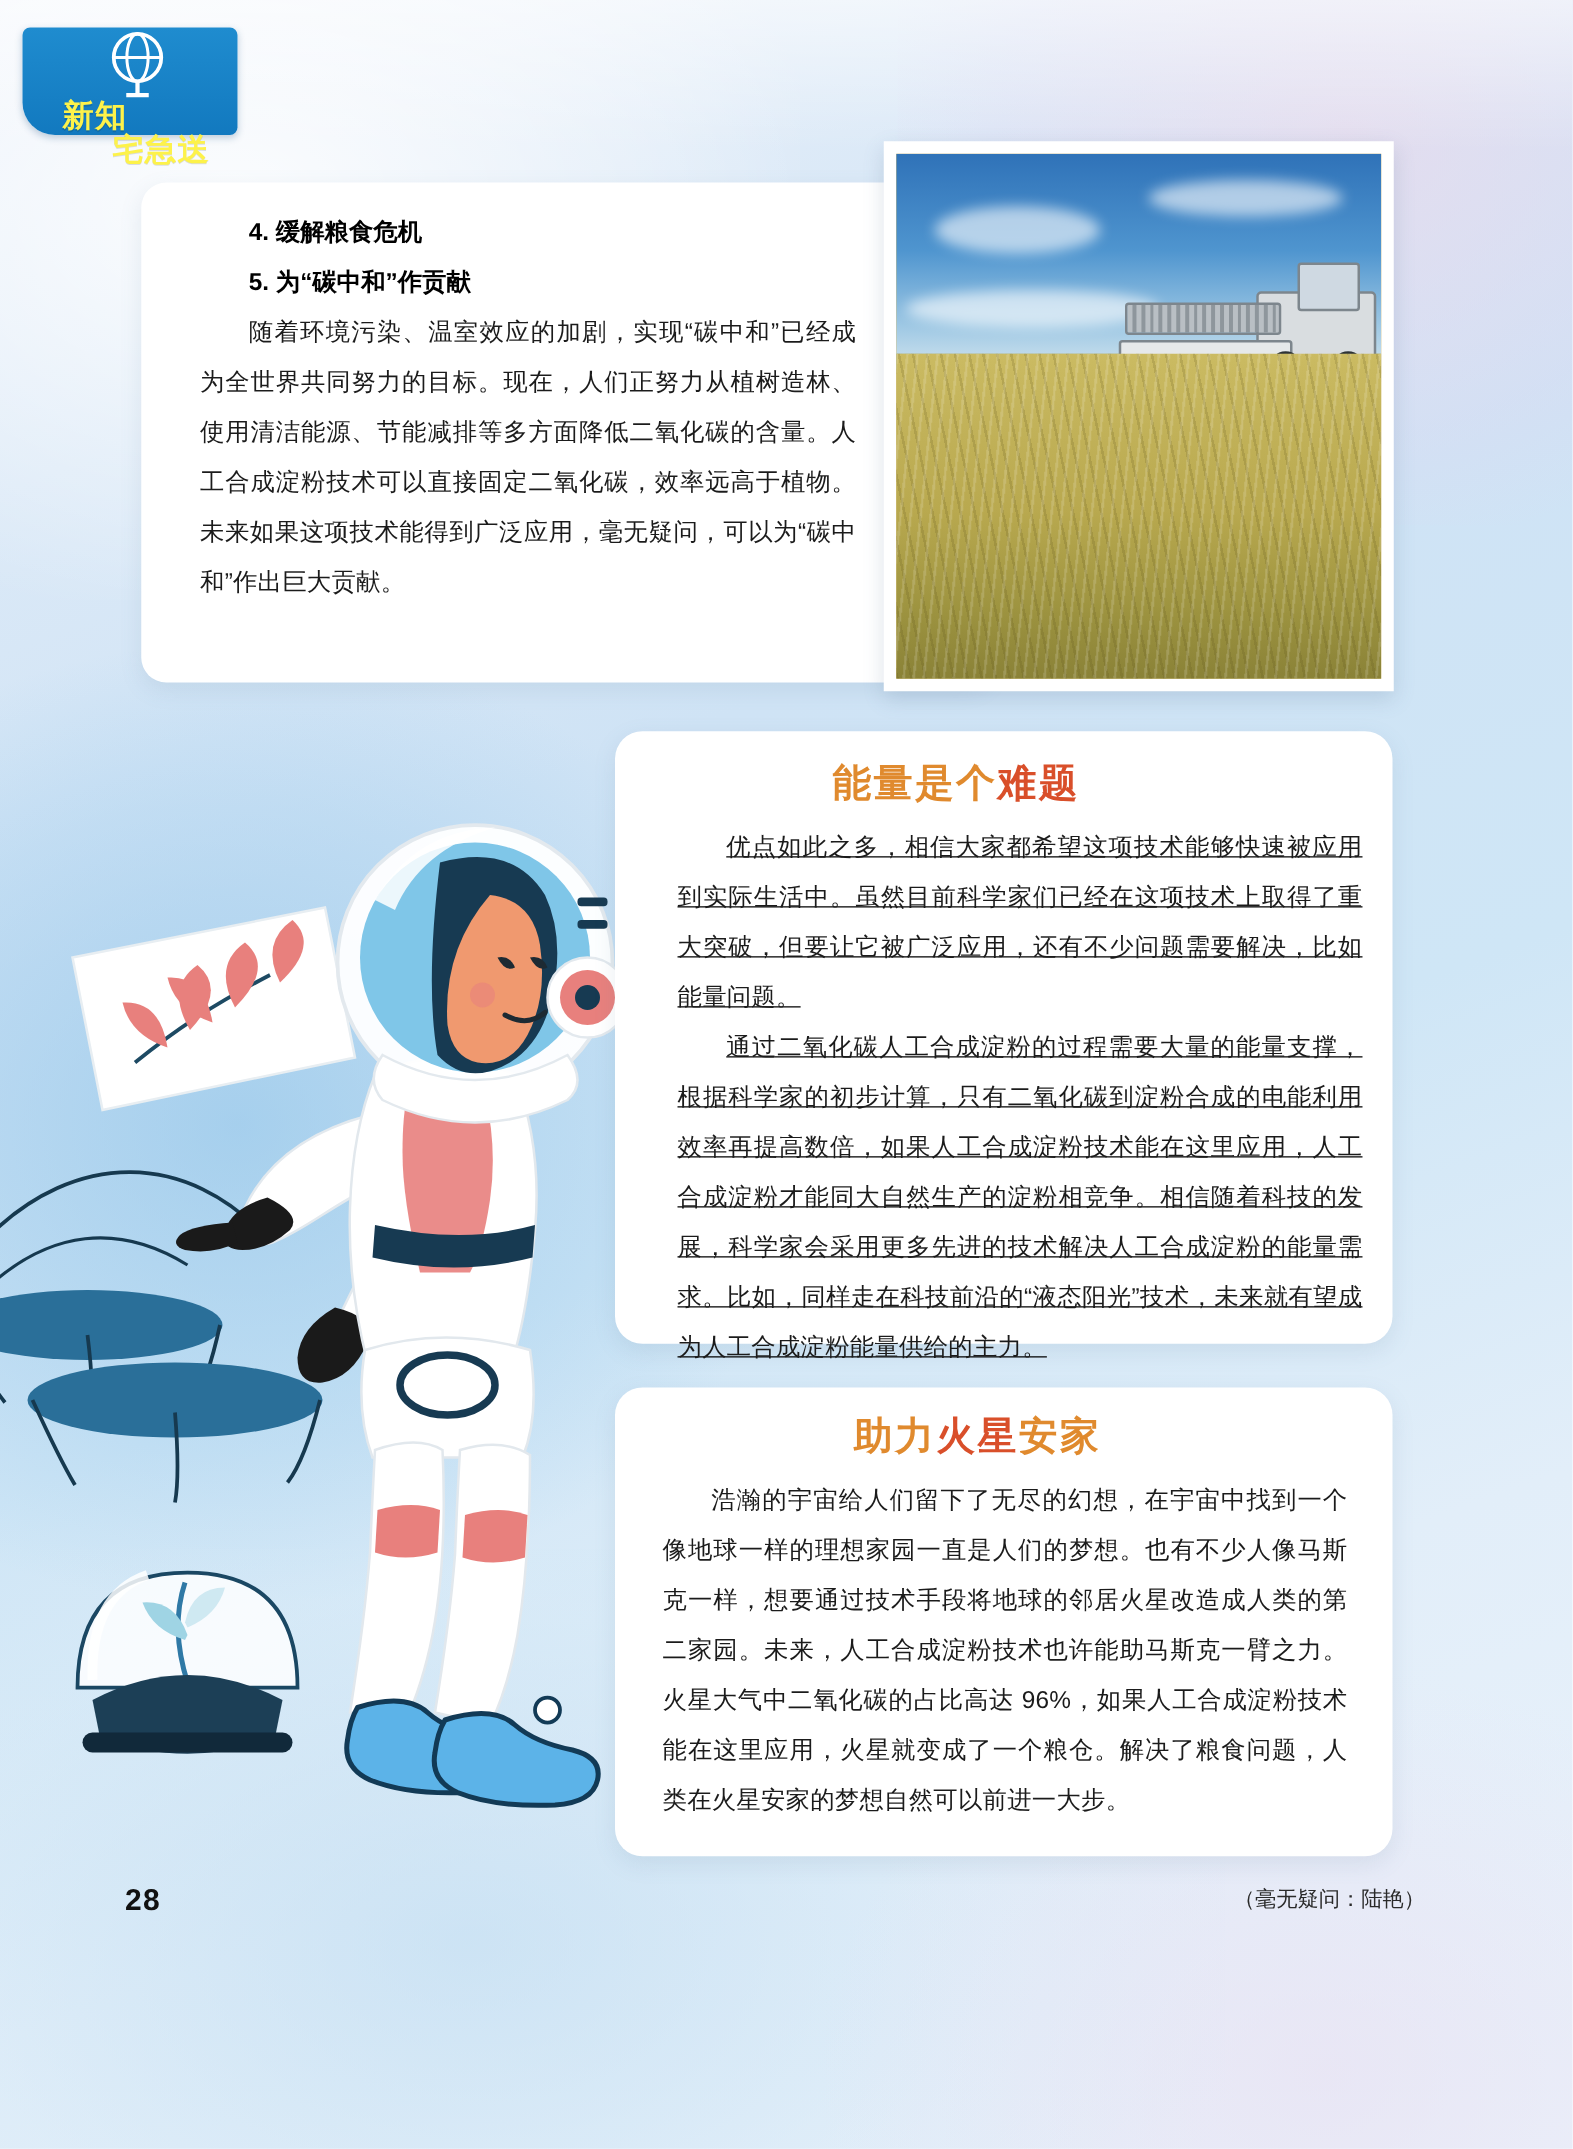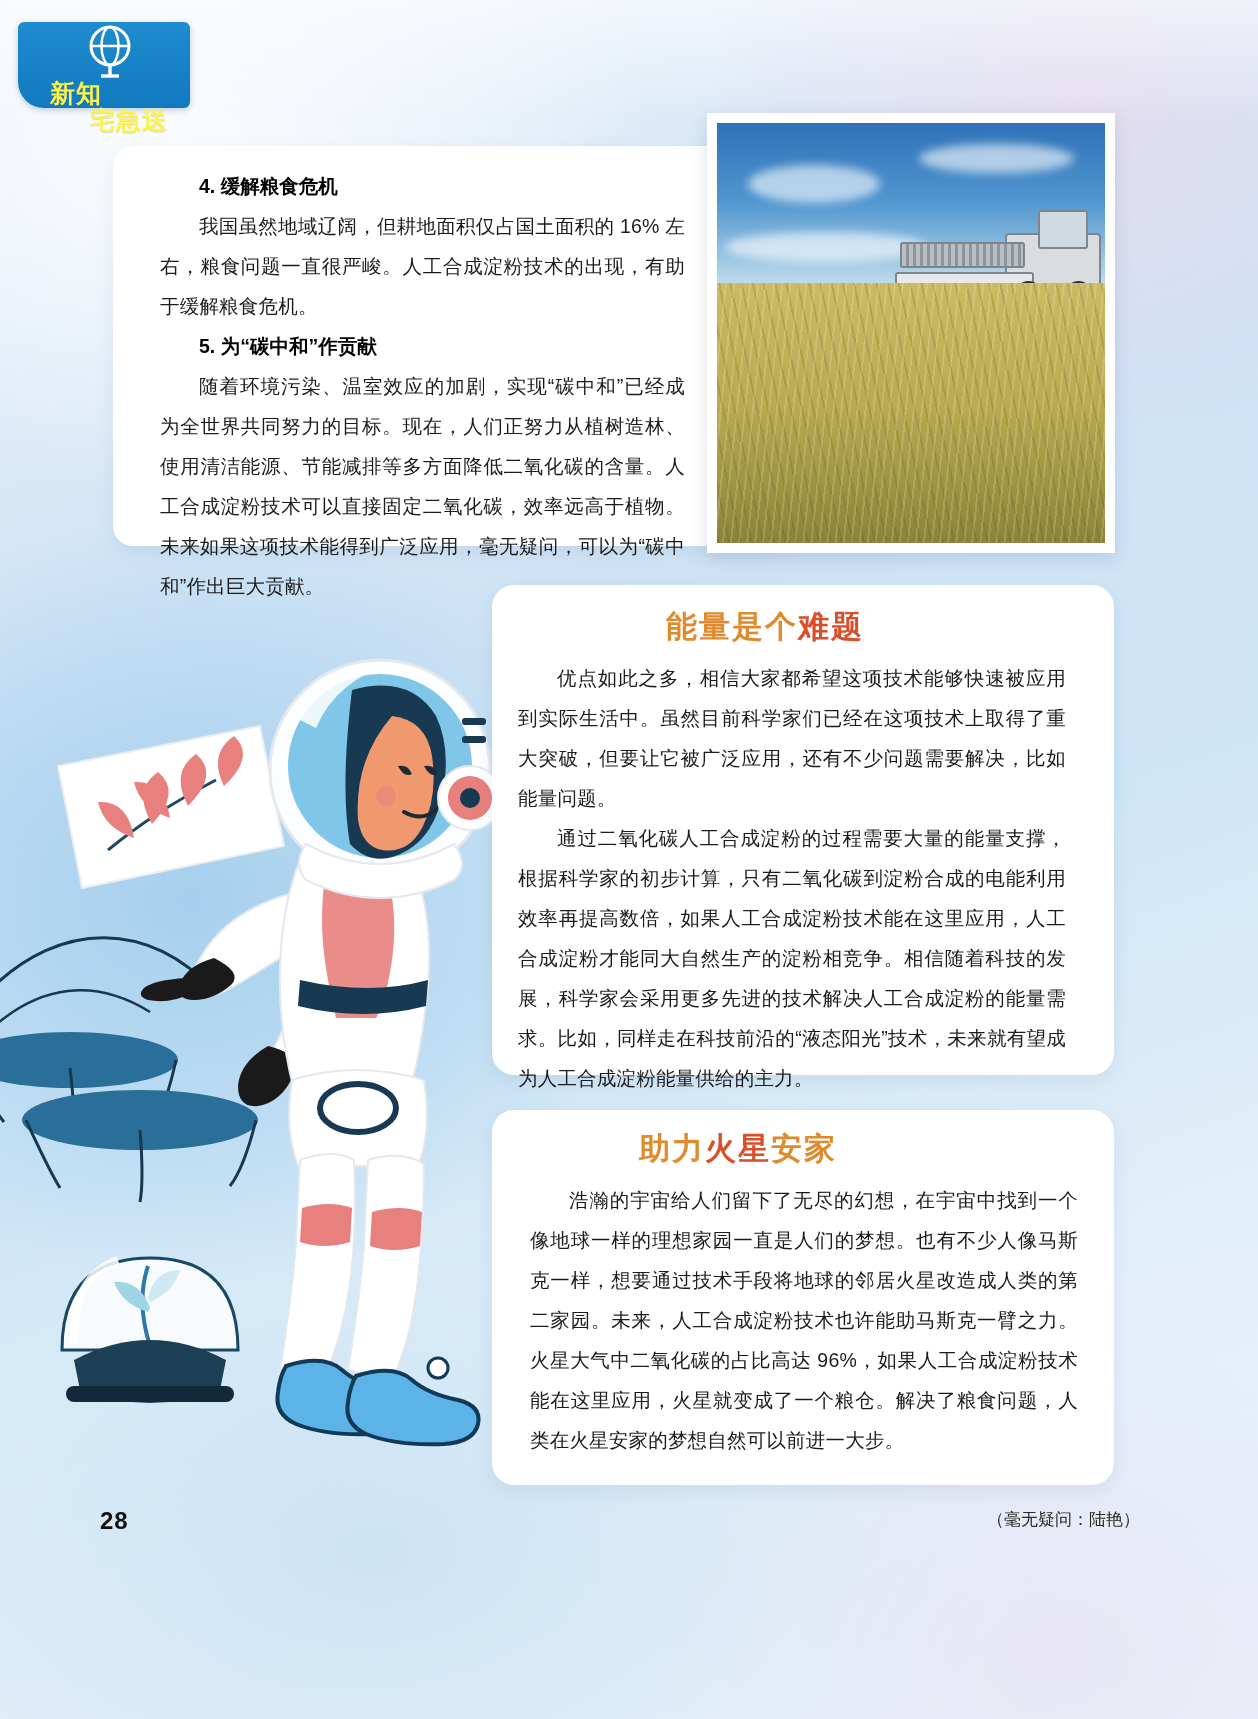--- a/index.html
+++ b/index.html
@@ -142,23 +142,23 @@
   .section-title {
     font-size: 31px;
     font-weight: bold;
     letter-spacing: 2px;
     text-align: center;
     color: #e08a2e;
   }
   .section-title .alt { color: #d94f2a; }
 
   .energy-title { position: absolute; left: 492px; top: 606px; width: 546px; }
-  .energy-text  { position: absolute; left: 518px; top: 658px; width: 548px; }
-
-  .mars-title { position: absolute; left: 492px; top: 1128px; width: 492px; }
+  .energy-text  { position: absolute; left: 542px; top: 658px; width: 548px; text-decoration: underline; }
+
+  .mars-title { position: absolute; left: 492px; top: 1128px; width: 492px; padding-left: 44px; }
   .mars-text  { position: absolute; left: 530px; top: 1180px; width: 548px; }
 
   
   .photo-frame {
     position: absolute;
     left: 707px;
     top: 113px;
     width: 408px;
     height: 440px;
     background: #fff;
@@ -290,21 +290,20 @@
   <div class="words">
     <span class="l1">新知</span>
     <span class="l2">宅急送</span>
   </div>
 </div>
 
 <div class="card card-top"></div>
 
 <div class="top-text">
   <div class="sec-head indent">4. 缓解粮食危机</div>
-  <div class="body-text indent">我国虽然地域辽阔，但耕地面积仅占国土面积的 16% 左右，粮食问题一直很严峻。人工合成淀粉技术的出现，有助于缓解粮食危机。</div>
   <div class="sec-head indent">5. 为“碳中和”作贡献</div>
   <div class="body-text indent">随着环境污染、温室效应的加剧，实现“碳中和”已经成为全世界共同努力的目标。现在，人们正努力从植树造林、使用清洁能源、节能减排等多方面降低二氧化碳的含量。人工合成淀粉技术可以直接固定二氧化碳，效率远高于植物。未来如果这项技术能得到广泛应用，毫无疑问，可以为“碳中和”作出巨大贡献。</div>
 </div>
 
 <div class="photo-frame">
   <div class="photo">
     <div class="ph-sky"></div>
     <div class="ph-cloud" style="left:8%; top:10%; width:34%; height:9%;"></div>
     <div class="ph-cloud" style="left:52%; top:5%; width:40%; height:7%;"></div>
     <div class="ph-cloud" style="left:2%; top:26%; width:52%; height:7%;"></div>

